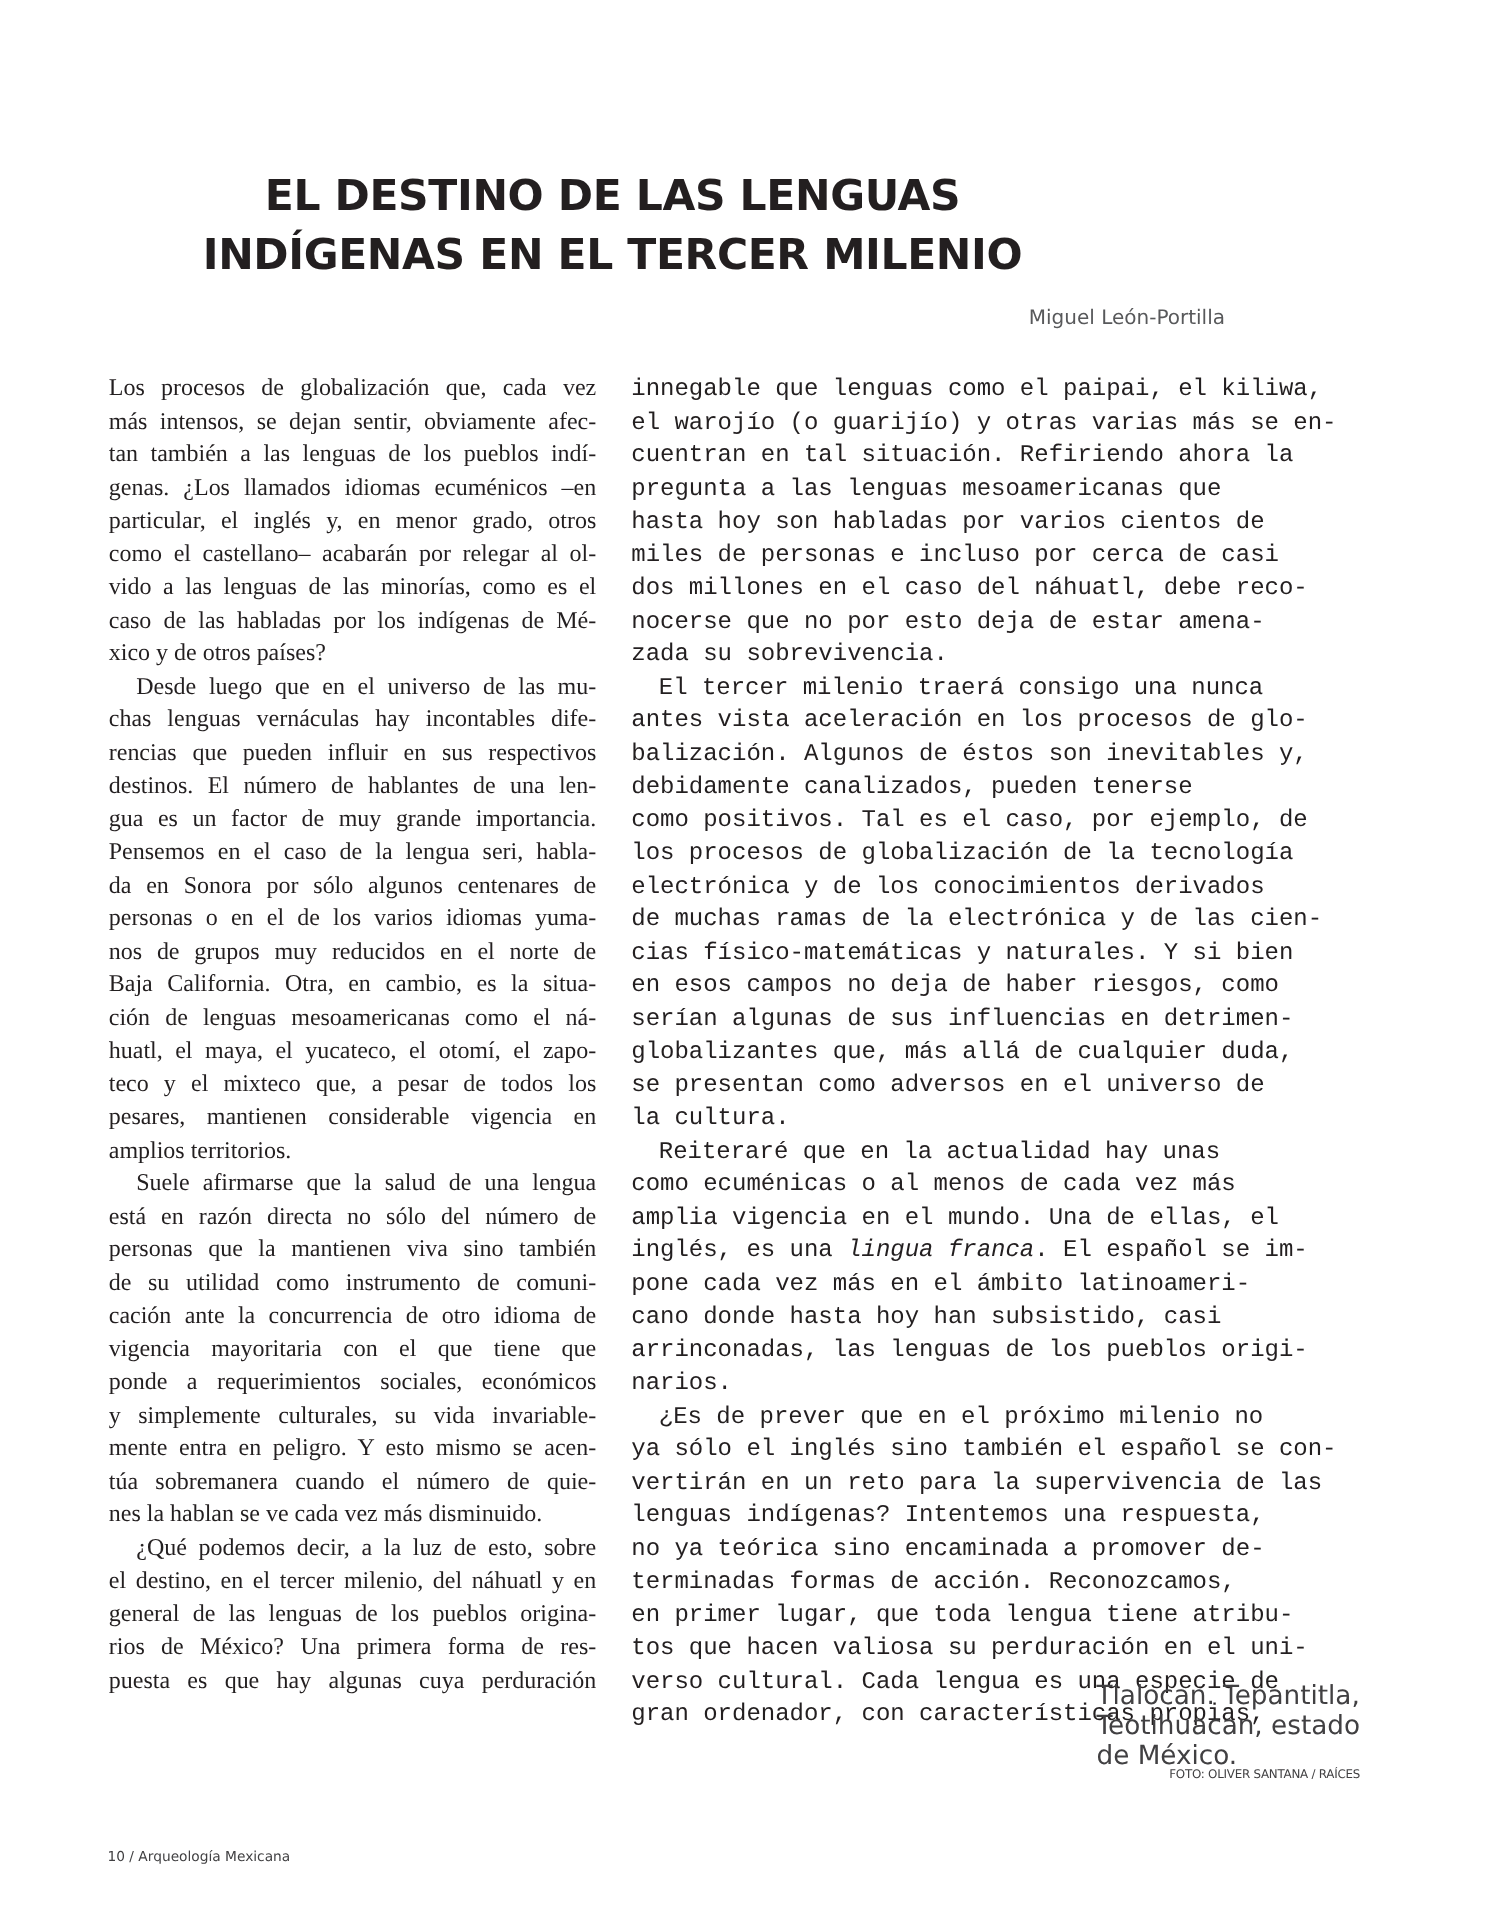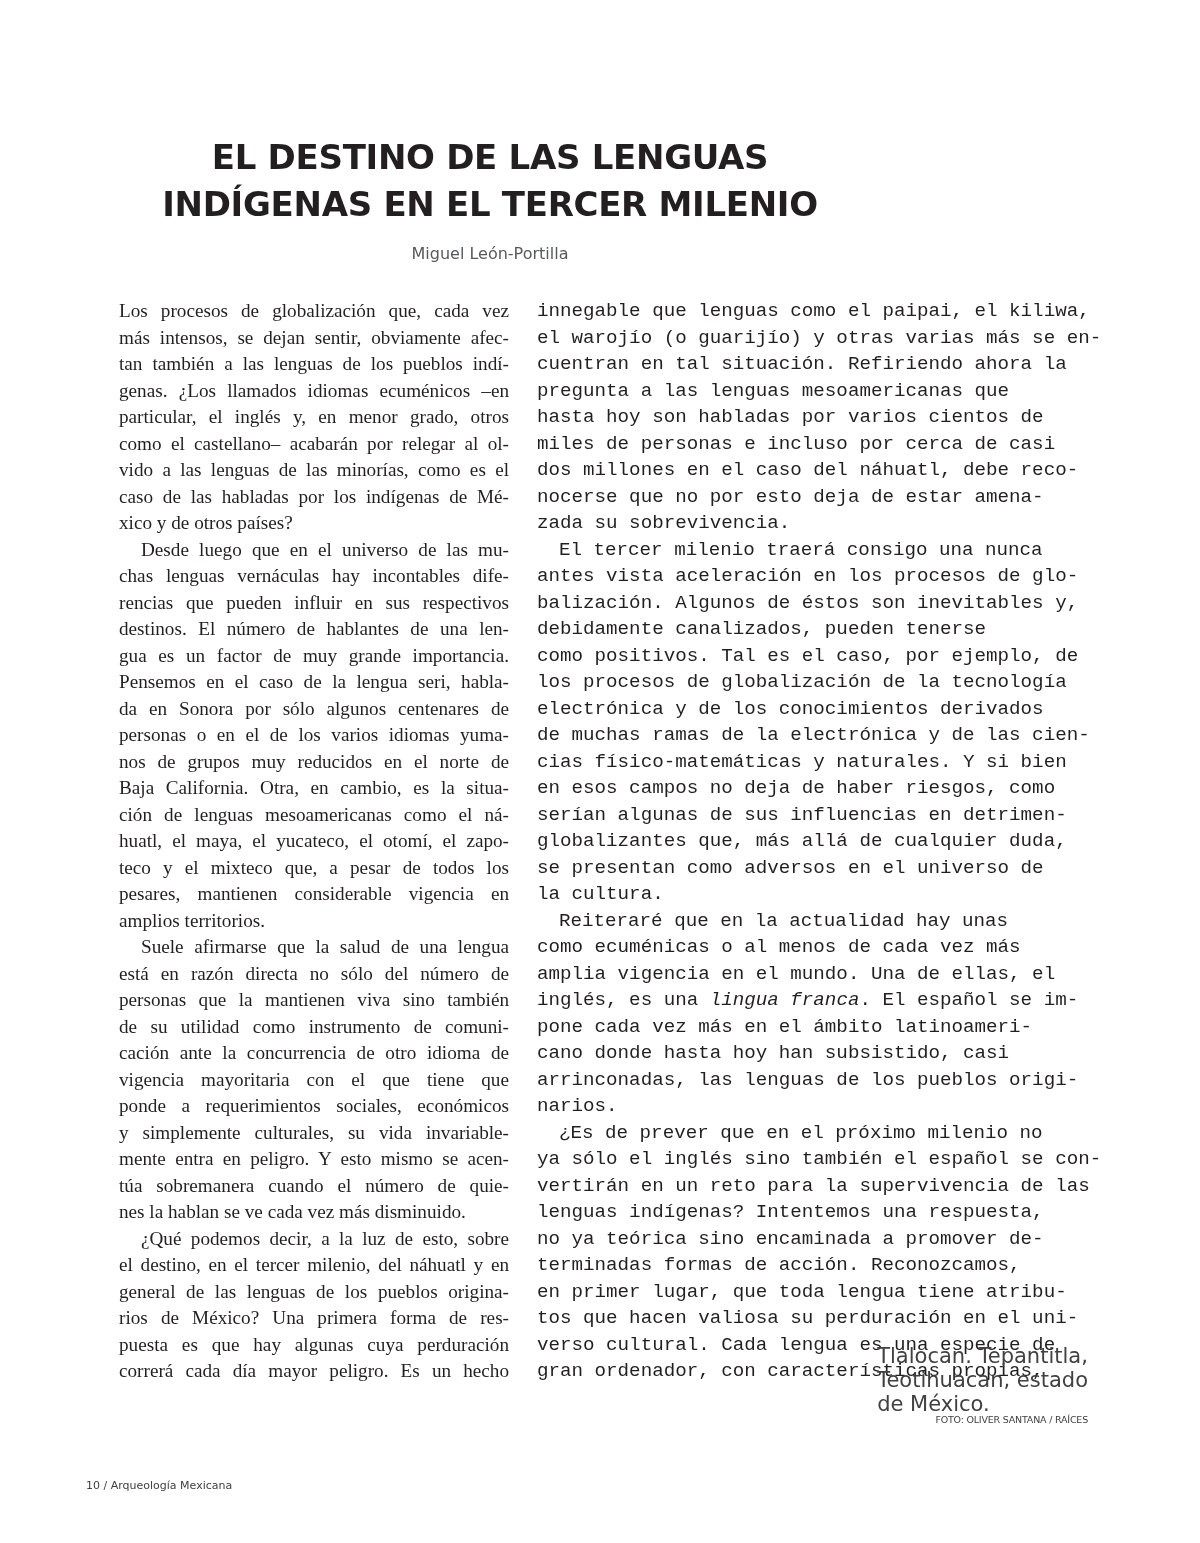--- a/index.html
+++ b/index.html
@@ -3,28 +3,27 @@
   <meta charset="utf-8">
   <style>
     html, body { margin: 0; padding: 0; background: #ffffff; }
     body { width: 1200px; height: 1543px; position: relative; overflow: hidden; color: #231f20; }
     .title {
       position: absolute; left: 0; width: 980px; top: 134px;
       text-align: center; font-family: "DejaVu Sans", sans-serif; font-weight: bold;
       font-size: 34px; line-height: 47px; color: #231f20; letter-spacing: -0.3px;
     }
     .author {
-      position: absolute; left: 0; width: 980px; top: 244px; text-align: center;
+      position: absolute; left: 0; width: 980px; top: 244px; text-align: right;
       font-family: "DejaVu Sans", sans-serif; font-size: 16px; color: #58595b;
     }
     .col {
       position: absolute; top: 298px; width: 390px;
       font-family: "Liberation Serif", serif; font-size: 19.2px; line-height: 26.5px;
       color: #231f20;
-      margin-left: 32px;
     }
     .col-left { left: 87px; }
     .col-right { left: 505px; font-family: Liberation Mono, monospace; }
     .line { display: block; white-space: nowrap; text-align: justify; text-align-last: justify; height: 26.5px; }
     .line.last { text-align-last: left; }
     .line.indent { padding-left: 22px; }
     .caption {
       position: absolute; right: 112px; top: 1344px; text-align: left;
       font-family: "DejaVu Sans", sans-serif; font-size: 21px; line-height: 24px; color: #414042;
     }
@@ -82,21 +81,20 @@
     <span class="line">ponde a requerimientos sociales, económicos</span>
     <span class="line">y simplemente culturales, su vida invariable-</span>
     <span class="line">mente entra en peligro. Y esto mismo se acen-</span>
     <span class="line">túa sobremanera cuando el número de quie-</span>
     <span class="line last">nes la hablan se ve cada vez más disminuido.</span>
     <span class="line indent">¿Qué podemos decir, a la luz de esto, sobre</span>
     <span class="line">el destino, en el tercer milenio, del náhuatl y en</span>
     <span class="line">general de las lenguas de los pueblos origina-</span>
     <span class="line">rios de México? Una primera forma de res-</span>
     <span class="line">puesta es que hay algunas cuya perduración</span>
-    <span class="line">correrá cada día mayor peligro. Es un hecho</span>
   </div>
 <div class="col col-right" id="col-right">
     <span class="line">innegable que lenguas como el paipai, el kiliwa,</span>
     <span class="line">el warojío (o guarijío) y otras varias más se en-</span>
     <span class="line">cuentran en tal situación. Refiriendo ahora la</span>
     <span class="line">pregunta a las lenguas mesoamericanas que</span>
     <span class="line">hasta hoy son habladas por varios cientos de</span>
     <span class="line">miles de personas e incluso por cerca de casi</span>
     <span class="line">dos millones en el caso del náhuatl, debe reco-</span>
     <span class="line">nocerse que no por esto deja de estar amena-</span>

